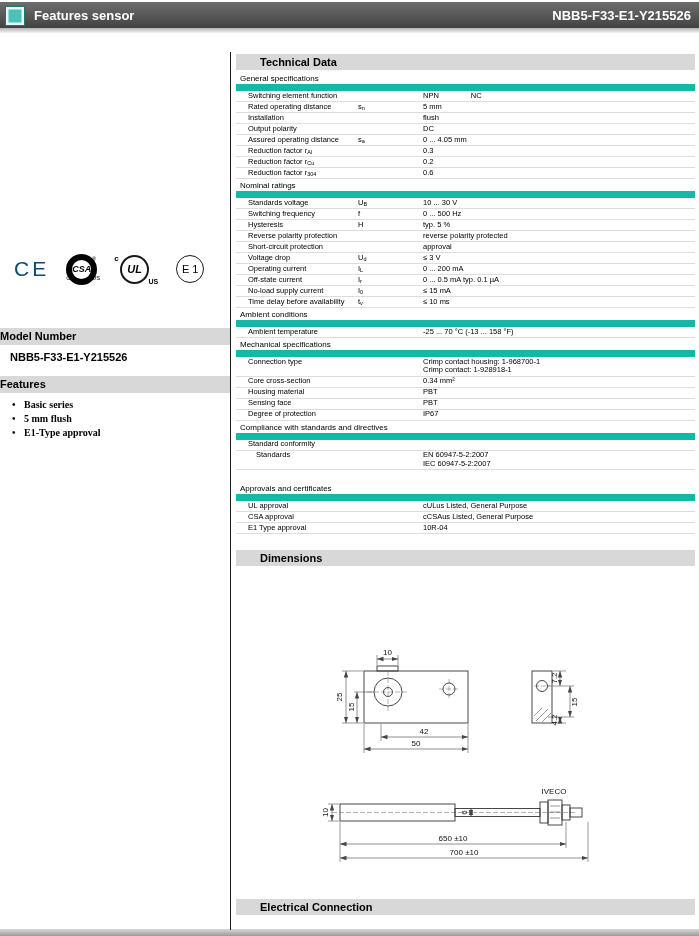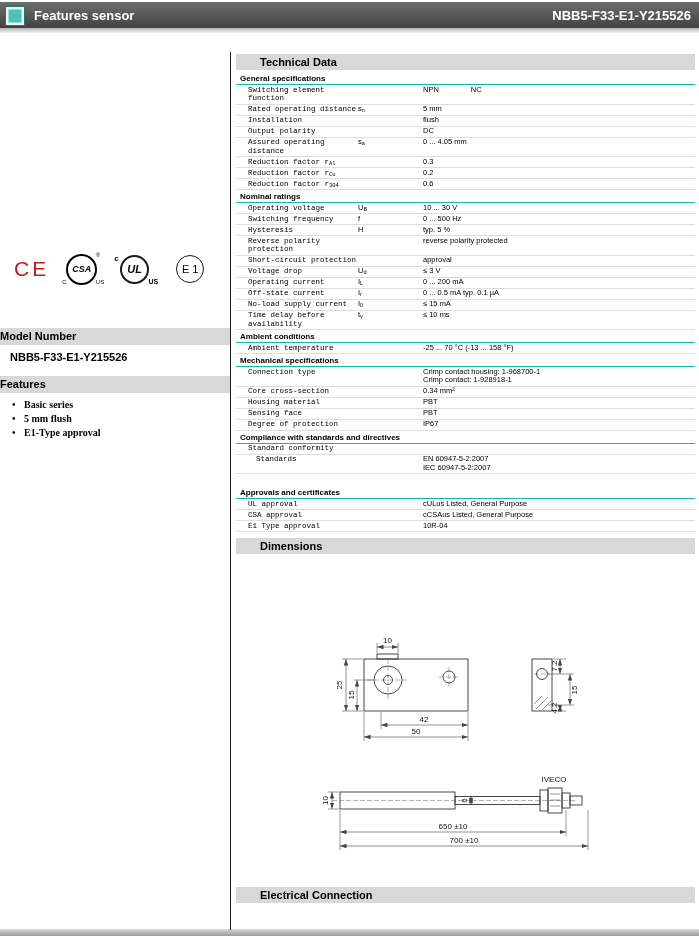--- a/index.html
+++ b/index.html
@@ -25,22 +25,22 @@
   .topbar .partnum { position:absolute; right:8px; top:6px; color:#fff; font-weight:bold; font-size:13px; }
   .topstrip { position:absolute; left:0; top:28px; width:699px; height:5px;
     background:linear-gradient(#b3b3b3,#f4f4f4); }
   .botstrip { position:absolute; left:0; bottom:0; width:699px; height:7px;
     background:linear-gradient(#d8d8d8,#9a9a9a); }
   .divider { position:absolute; left:230px; top:52px; width:1px; height:878px; background:#1c1c1c; }
 
   
   .marks { position:absolute; left:14px; top:250px; width:204px; height:38px;
     display:flex; align-items:center; gap:17px; }
-  .ce-mark { font-size:21px; letter-spacing:3px; font-weight:400; color:#b91c1c; }
-  .csa-mark { position:relative; width:31px; height:31px; border:2px solid #000000; border-radius:50%;
+  .ce-mark { font-size:21px; letter-spacing:3px; font-weight:400; color:#0c4a6e; }
+  .csa-mark { position:relative; width:31px; height:31px; border:6px solid #000000; border-radius:50%;
     display:flex; align-items:center; justify-content:center;
     font-weight:bold; font-style:italic; font-size:9px; }
   .csa-mark .reg { position:absolute; top:-4px; right:-5px; font-size:6px; font-style:normal; font-weight:normal; }
   .csa-mark .cc { position:absolute; bottom:-2px; left:-6px; font-size:6px; font-style:normal; font-weight:normal; }
   .csa-mark .us { position:absolute; bottom:-2px; right:-9px; font-size:6px; font-style:normal; font-weight:normal; }
   .ul-mark { position:relative; width:29px; height:29px; border:2px solid #1a1a1a; border-radius:50%;
     display:flex; align-items:center; justify-content:center;
     font-weight:bold; font-style:italic; font-size:11px; margin-left:6px; }
   .ul-mark .c { position:absolute; left:-8px; top:-3px; font-size:8px; font-style:normal; }
   .ul-mark .us { position:absolute; right:-11px; bottom:-3px; font-size:7px; font-style:normal; }
@@ -59,34 +59,34 @@
     font-size:10px; font-weight:bold;font-family:Liberation Serif, serif; }
   .features-list li { position:relative; padding-left:12px; margin-bottom:3px; }
   .features-list li::before { content:"\2022"; position:absolute; left:0; }
 
   
   .main { position:absolute; left:236px; top:54px; width:459px; }
   .section-bar {
     height:16px; background:var(--bargray,#d8d8d8); font-weight:bold; font-size:11px;
     line-height:16px; padding-left:24px;
   }
-  .section-bar.spaced { margin-top:6px; }
+  .section-bar.spaced { margin-top:16px; }
 
   .tech-table { margin-top:2px; }
   .tgroup {
-    font-weight:bold; font-size:8px; line-height:9px;
-    padding:2px 0 1px 4px; border-bottom:1px solid #14b8a6;
+    font-weight:normal; font-size:8px; line-height:9px;
+    padding:2px 0 1px 4px; border-bottom:7px solid #14b8a6;
   }
   .tgroup.gap { margin-top:12px; }
   .trow {
     display:flex; align-items:flex-start;
     font-size:7.5px; line-height:8.5px;
     padding:0.5px 0 1px 0; border-bottom:1px solid #ddd;
   }
-  .tlabel { width:122px; padding-left:12px; flex-shrink:0;font-family:Liberation Mono, monospace; }
+  .tlabel { width:122px; padding-left:12px; flex-shrink:0; }
   .tlabel.ind2 { padding-left:20px; }
   .tsym { width:65px; flex-shrink:0; }
   .tval { flex:1; }
   .tval .v2 { margin-left:24px;padding-left:8px; }
   sub { font-size:5.5px; line-height:0; vertical-align:-1px; }
 
   svg { display:block; }
   svg text { font-family:"Liberation Sans", sans-serif; font-size:8px; fill:#111; }
   .outline { fill:none; stroke:#333; stroke-width:0.9; }
   .thin    { fill:none; stroke:#555; stroke-width:0.6; }
@@ -174,21 +174,21 @@
           <div class="tsym"></div>
           <div class="tval"><span>0.2</span></div>
         </div>
         <div class="trow">
           <div class="tlabel">Reduction factor r<sub>304</sub></div>
           <div class="tsym"></div>
           <div class="tval"><span>0.6</span></div>
         </div>
         <div class="tgroup">Nominal ratings</div>
         <div class="trow">
-          <div class="tlabel">Operating voltage</div>
+          <div class="tlabel">Standards voltage</div>
           <div class="tsym">U<sub>B</sub></div>
           <div class="tval"><span>10 ... 30 V</span></div>
         </div>
         <div class="trow">
           <div class="tlabel">Switching frequency</div>
           <div class="tsym">f</div>
           <div class="tval"><span>0 ... 500 Hz</span></div>
         </div>
         <div class="trow">
           <div class="tlabel">Hysteresis</div>

